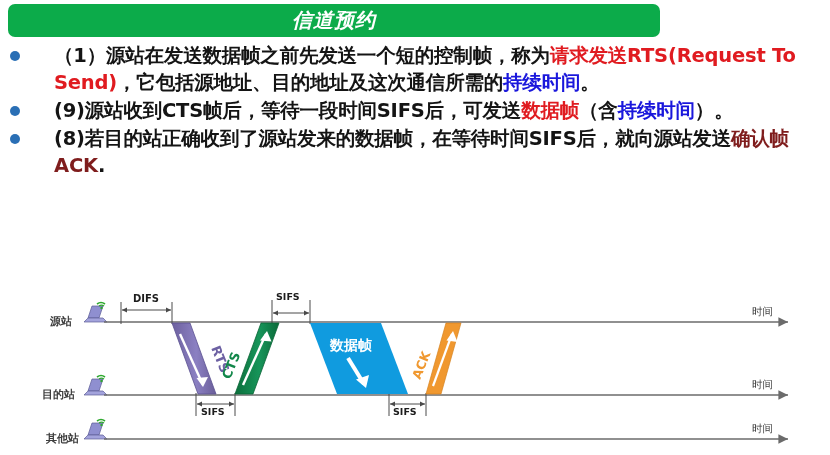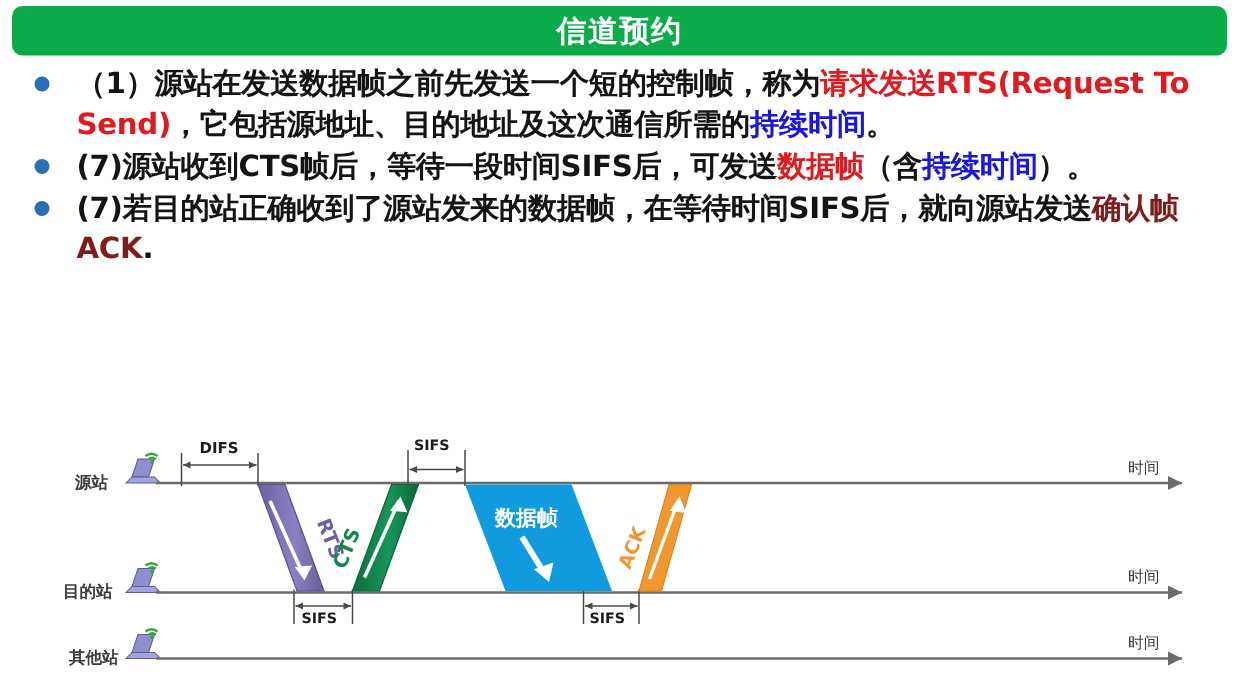--- a/index.html
+++ b/index.html
@@ -5,36 +5,36 @@
   html,body{margin:0;padding:0;}
   body{
     width:830px;height:455px;
     background:#ffffff;
     font-family:"Liberation Sans","DejaVu Sans",sans-serif;
     overflow:hidden;
     position:relative;
   }
   
   .title-bar{
-    position:absolute;left:8px;top:4px;width:810px;height:33px;
+    position:absolute;left:8px;top:4px;width:652px;height:33px;
     background:#0cab4a;border-radius:7px;
-    display:flex;align-items:center;justify-content:center;
+    display:flex;align-items:center;justify-content:center;font-style:italic;
   }
   .title-bar .title-text{
     color:#ffffff;font-size:20px;font-weight:bold;letter-spacing:1px;
     font-family:"DejaVu Sans","Liberation Sans",sans-serif;
   }
   
   .bullets{
     position:absolute;left:0;top:42px;width:830px;
   }
   .bullet-row{
     position:relative;
-    padding-left:38px;
-    margin:0 0 1px 13px;
+    padding-left:54px;
+    margin:0 0 1px 0;
   }
   .bullet-dot{
     position:absolute;left:10px;top:9px;
     width:10px;height:10px;border-radius:50%;
     background:#2a6fb5;
   }
   .bullet-text{
     font-size:19.5px;line-height:27px;font-weight:bold;color:#141414;
     font-family:"DejaVu Sans","Liberation Sans",sans-serif;
     letter-spacing:-0.2px;
@@ -62,28 +62,28 @@
     <span class="bullet-dot" style="background: rgb(42, 111, 181);"></span>
     <div class="bullet-text">
       <span>（1）源站在发送数据帧之前先发送一个短的控制帧，称为</span><span class="red" style="color: rgb(224, 27, 32);">请求发送RTS(Request To Send)</span><span>，它包括源地址、目的地址及这次通信所需的</span><span class="blue" style="color: rgb(26, 23, 220);">持续时间</span><span>。</span>
     </div>
   </div>
 
 
   <div class="bullet-row">
     <span class="bullet-dot" style="background: rgb(42, 111, 181);"></span>
     <div class="bullet-text">
-      <span>(7)源站收到CTS帧后，等待一段时间SIFS后，可发送</span><span class="red" style="color: rgb(224, 27, 32);">数据帧</span><span>（含</span><span class="blue" style="color: rgb(26, 23, 220);">持续时间</span><span>）。</span>
+      <span>(9)源站收到CTS帧后，等待一段时间SIFS后，可发送</span><span class="red" style="color: rgb(224, 27, 32);">数据帧</span><span>（含</span><span class="blue" style="color: rgb(26, 23, 220);">持续时间</span><span>）。</span>
     </div>
   </div>
 
   <div class="bullet-row">
     <span class="bullet-dot" style="background: rgb(42, 111, 181);"></span>
     <div class="bullet-text">
-      <span>(7)若目的站正确收到了源站发来的数据帧，在等待时间SIFS后，就向源站发送</span><span class="red" style="color: #7f1d1d;">确认帧ACK</span><span>.</span>
+      <span>(8)若目的站正确收到了源站发来的数据帧，在等待时间SIFS后，就向源站发送</span><span class="red" style="color: #7f1d1d;">确认帧ACK</span><span>.</span>
     </div>
   </div>
 
 </div>
 
 <div class="diagram">
 <svg width="830" height="167" viewBox="0 0 830 167" xmlns="http://www.w3.org/2000/svg">
   <defs>
     <marker id="arrowEnd" markerWidth="7" markerHeight="7" refX="6" refY="3" orient="auto">
       <path d="M0,0 L6,3 L0,6 z" fill="#6b6b6b"></path>

